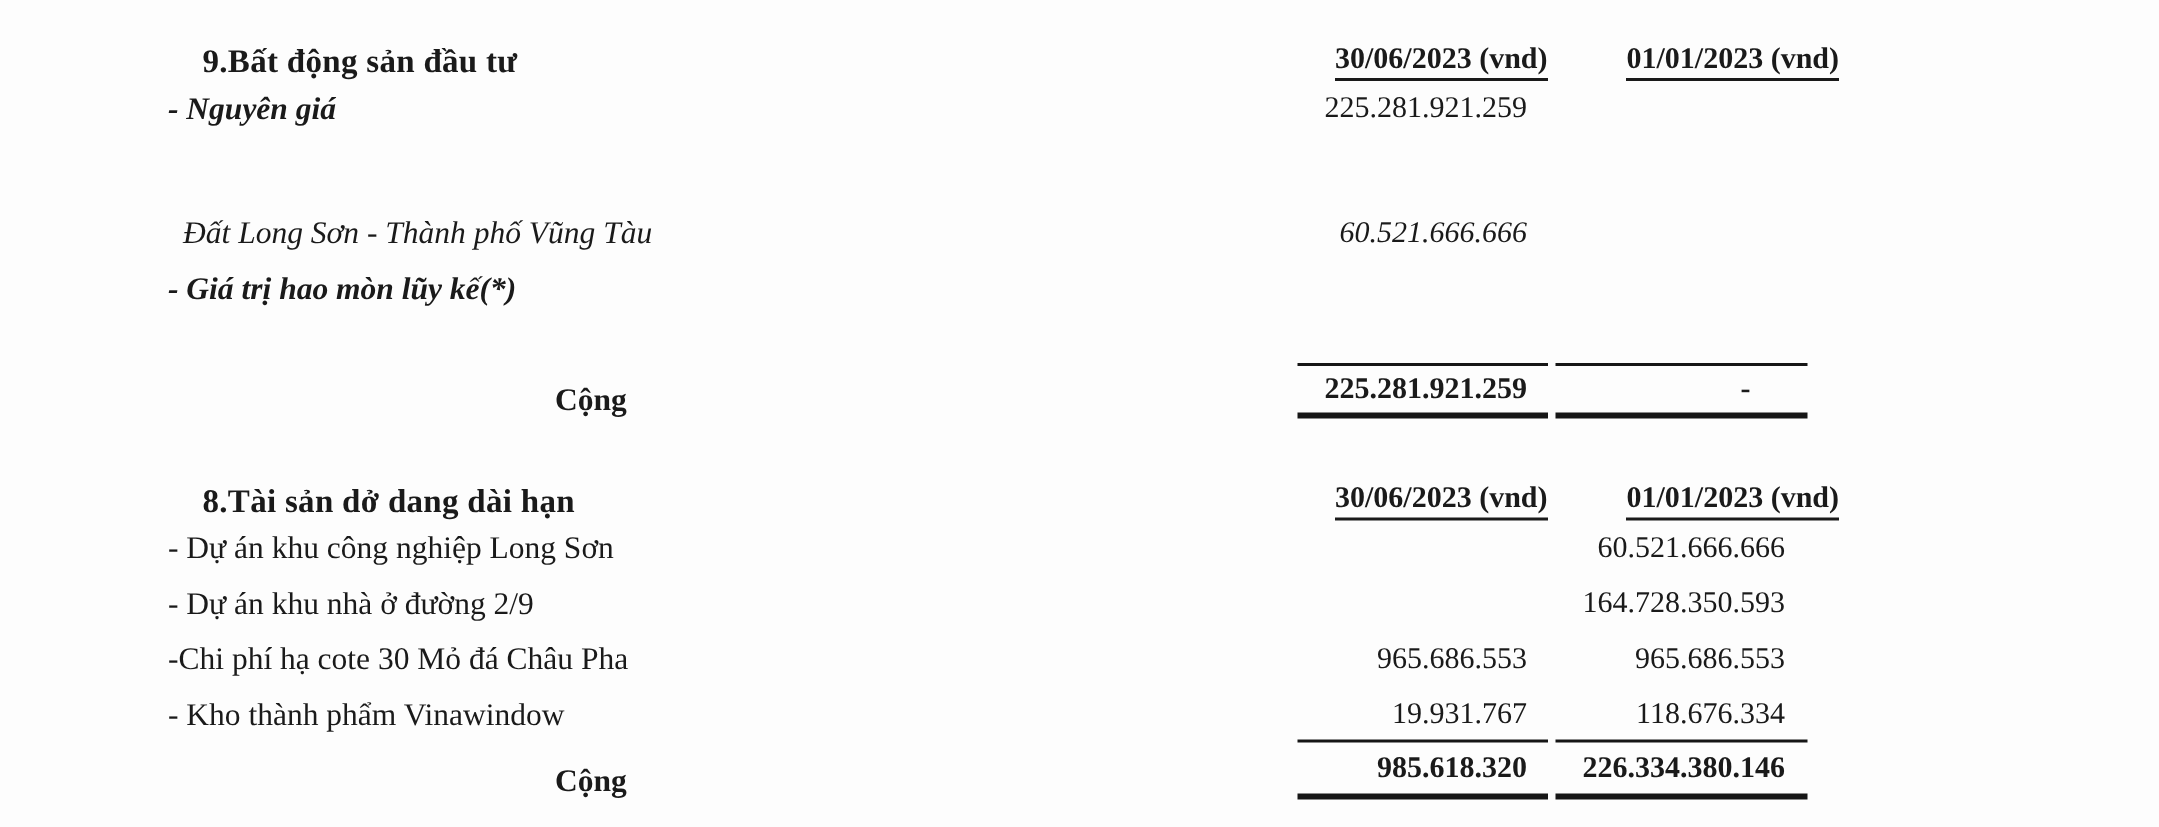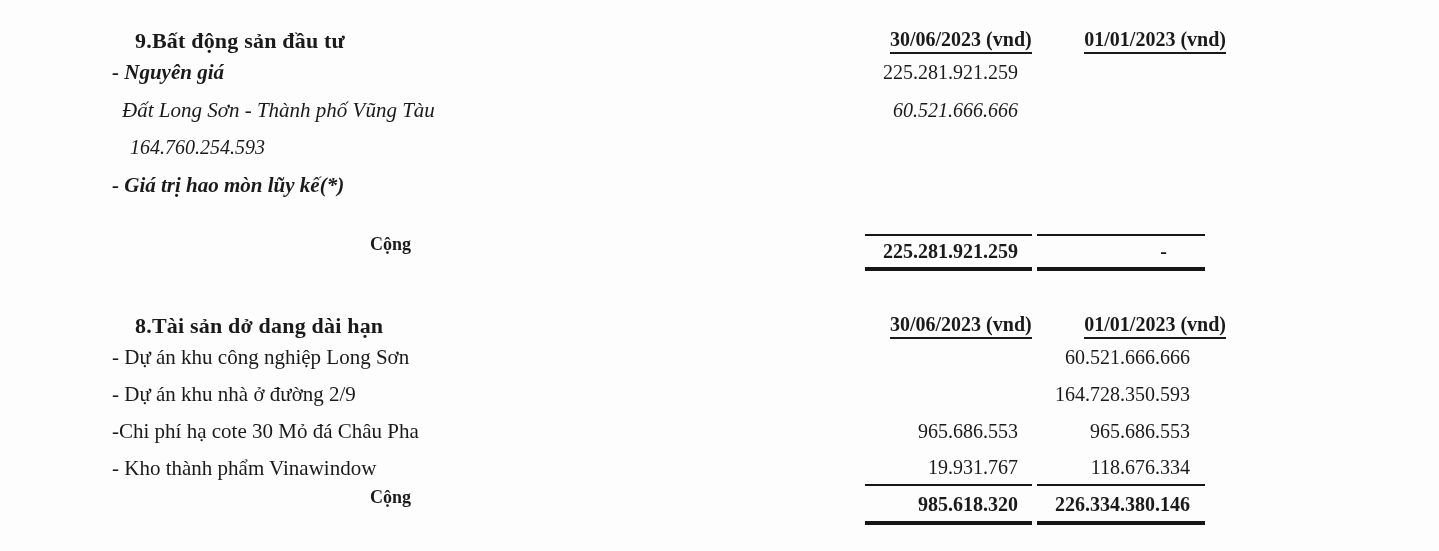--- a/index.html
+++ b/index.html
@@ -5,42 +5,42 @@
   html, body { margin:0; padding:0; }
   body {
     width:1439px; height:551px;
     background:#fdfdfd;
     color:#1a1a1a;
     font-family:"Liberation Serif", serif;
     overflow:hidden;
   }
   .doc { padding:16px 0 0 112px; }
 
-  .row { display:flex; align-items:flex-start; }
+  .row { display:flex; align-items:flex-end; }
   .lbl { width:753px; box-sizing:border-box; }
   .c1  { width:167px; box-sizing:border-box; text-align:right; padding-right:14px; }
   .c2  { width:168px; margin-left:5px; box-sizing:border-box; text-align:right; padding-right:15px; }
 
   
   .head-row { height:38px; align-items:flex-end; }
   .title { font-size:22px; font-weight:bold; letter-spacing:.2px; margin-left:23px; }
   .colhead { font-weight:bold; font-size:20px; line-height:24px;font-family:Liberation Serif, serif; }
   .c1.colhead { text-align:left; padding-left:2px; padding-right:0; }
   .c2.colhead { text-align:right; padding-right:2px; }
   .colhead .u { display:inline-block; border-bottom:2.5px solid #1a1a1a; padding-bottom:1px; white-space:nowrap; }
 
   
   .item { line-height:37.5px; font-size:21px; }
   .item .c1, .item .c2 { font-size:20px; }
-  .ind { padding-left:10px; }
+  .ind { padding-left:10px;margin-top:45px; }
   .bi { font-weight:bold; font-style:italic; }
   .it { font-style:italic; }
 
   
-  .total-row .lbl { padding-left:258px; font-weight:bold; font-size:18px; }
+  .total-row .lbl { padding-left:258px; font-weight:bold; font-size:21px; }
   .total-row .cell { font-weight:bold; font-size:20px; }
   .t1 { margin-top:30px; }
   .t1 .cell { border-top:2.5px solid #161616; border-bottom:4px solid #161616; line-height:31px; }
   .dash-pad { padding-right:38px !important; }
 
   
   .sec2 { margin-top:30px; }
   .sec2 .item { line-height:37px; }
   .sec2 .last .c1, .sec2 .last .c2 { border-bottom:2.5px solid #161616; line-height:34px; }
   .t2 .cell { border-bottom:4px solid #161616; line-height:34px; }
@@ -65,21 +65,20 @@
       <div class="lbl bi">- Nguyên giá</div>
       <div class="c1">225.281.921.259</div>
       <div class="c2"></div>
     </div>
     <div class="row item">
       <div class="lbl it ind">Đất Long Sơn - Thành phố Vũng Tàu</div>
       <div class="c1 it">60.521.666.666</div>
       <div class="c2"></div>
     </div>
     <div class="row item">
-      <div class="c1 it">164.760.254.593</div>
       <div class="c2"></div>
     </div>
     <div class="row item">
       <div class="lbl bi">- Giá trị hao mòn lũy kế(*)</div>
       <div class="c1"></div>
       <div class="c2"></div>
     </div>
 
     <div class="row total-row t1">
       <div class="lbl">Cộng</div>

